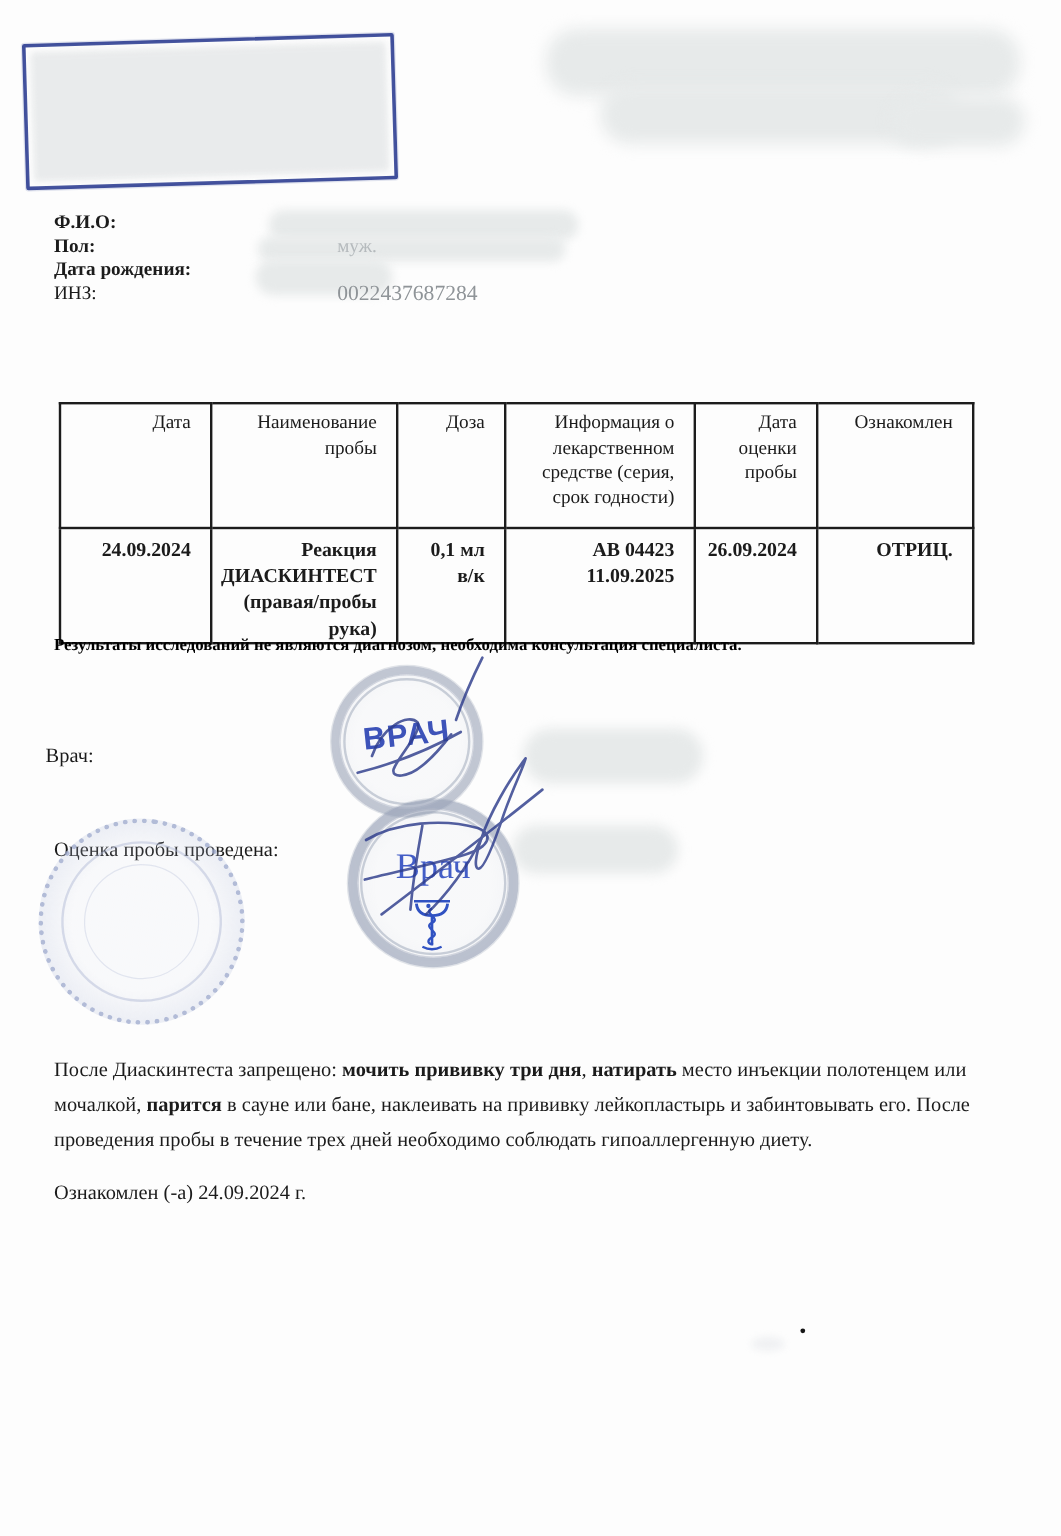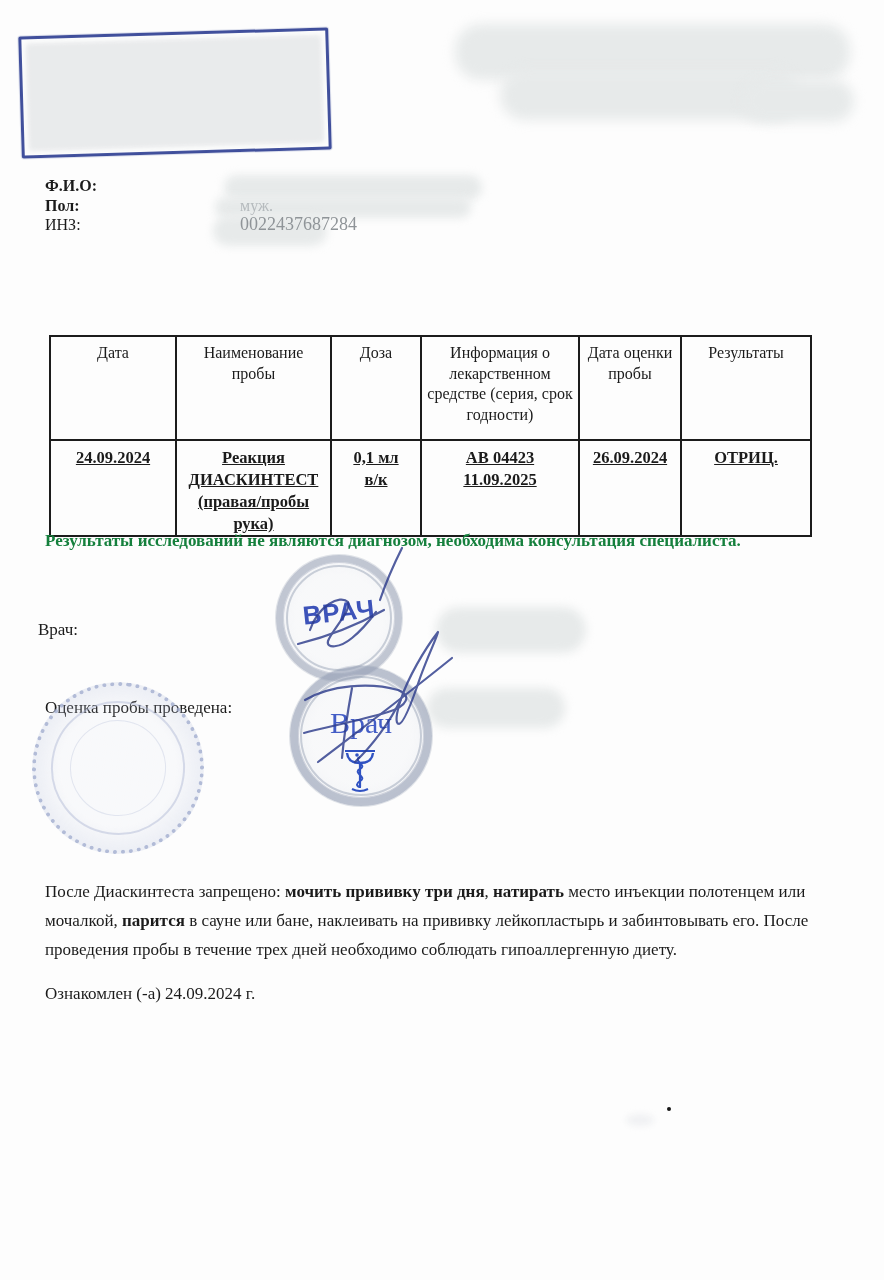--- a/index.html
+++ b/index.html
@@ -30,44 +30,44 @@
   .blob-pol{left:215px;top:197px;width:256px;height:21px;filter:blur(4px);}
   .blob-dob{left:213px;top:216px;width:114px;height:30px;filter:blur(4px);}
   .blob-doc1{left:436px;top:607px;width:150px;height:46px;filter:blur(5px);}
   .blob-doc2{left:427px;top:688px;width:138px;height:40px;filter:blur(5px);}
 
   
   .fields{position:absolute;left:45px;top:176px;width:520px;font-size:16px;line-height:19.5px;}
   .field-row{display:flex;}
   .f-label{width:195px;flex:0 0 195px;}
   .f-bold{font-weight:bold;}
-  .f-value{white-space:pre;}
+  .f-value{white-space:pre;margin-left:41px;}
   .v-faint{color:#b5babd;}
   .v-gray{color:#8f9498;font-size:18px;}
   .v-bold{font-weight:bold;color:#101010;}
 
   
   table.results{
     position:absolute;left:49px;top:335px;width:761px;
     border-collapse:collapse;table-layout:fixed;
     font-size:16px;
   }
   table.results th, table.results td{
     border:2.5px solid #1c1c1c;
-    text-align:center;vertical-align:top;
-    padding:6px 4px 0 4px;
+    text-align:right;vertical-align:top;
+    padding:6px 16px 0 4px;
     overflow:hidden;
   }
   table.results th{font-weight:normal;height:96px;line-height:20.5px;}
-  table.results td{font-weight:bold;height:83px;line-height:22px;font-size:16.5px;text-decoration:underline;}
+  table.results td{font-weight:bold;height:83px;line-height:22px;font-size:16.5px;}
   .pre-line{white-space:pre-line;}
 
   .footnote{
     position:absolute;left:45px;top:531px;width:700px;
-    font-size:17px;font-weight:bold;color:#15803d;
+    font-size:14px;font-weight:bold;color:#000000;
   }
 
   
   .doctor-label{position:absolute;left:38px;top:620px;font-size:17px;}
   .assess-label{position:absolute;left:45px;top:698px;font-size:17px;z-index:2;}
 
   .stamp{position:absolute;border-radius:50%;}
   .stamp-ring{position:absolute;inset:0;border-radius:50%;
     border:7px solid rgba(152,161,180,0.55);
     box-shadow:inset 0 0 0 1px rgba(140,150,172,0.35), 0 0 0 1px rgba(140,150,172,0.25);
@@ -132,20 +132,24 @@
   <div class="blob blob-dob"></div>
 
   <div class="fields">
     <div class="field-row">
       <span class="f-label f-bold">Ф.И.О:</span>
       <span class="f-value"></span>
     </div>
     <div class="field-row">
       <span class="f-label f-bold">Пол:</span>
       <span class="f-value v-faint">муж.</span>
+    </div>
+    <div class="field-row">
+      <span class="f-label f-bold">Дата рождения:</span>
+      <span class="f-value"></span>
     </div>
     <div class="field-row">
       <span class="f-label">ИНЗ:</span>
       <span class="f-value v-gray">0022437687284</span>
     </div>
   </div>
 
   <table class="results">
     <colgroup>
       <col style="width:126px">
@@ -155,21 +159,21 @@
         <col style="width:102px">
         <col style="width:130px">
     </colgroup>
     <thead>
       <tr>
         <th>Дата</th>
         <th>Наименование пробы</th>
         <th>Доза</th>
         <th>Информация о лекарственном средстве (серия, срок годности)</th>
         <th>Дата оценки пробы</th>
-        <th>Результаты</th>
+        <th>Ознакомлен</th>
       </tr>
     </thead>
     <tbody>
       <tr>
         <td>24.09.2024</td>
         <td>Реакция ДИАСКИНТЕСТ (правая/пробы рука)</td>
         <td class="pre-line">0,1 мл
 в/к</td>
         <td class="pre-line">АВ 04423
 11.09.2025</td>

